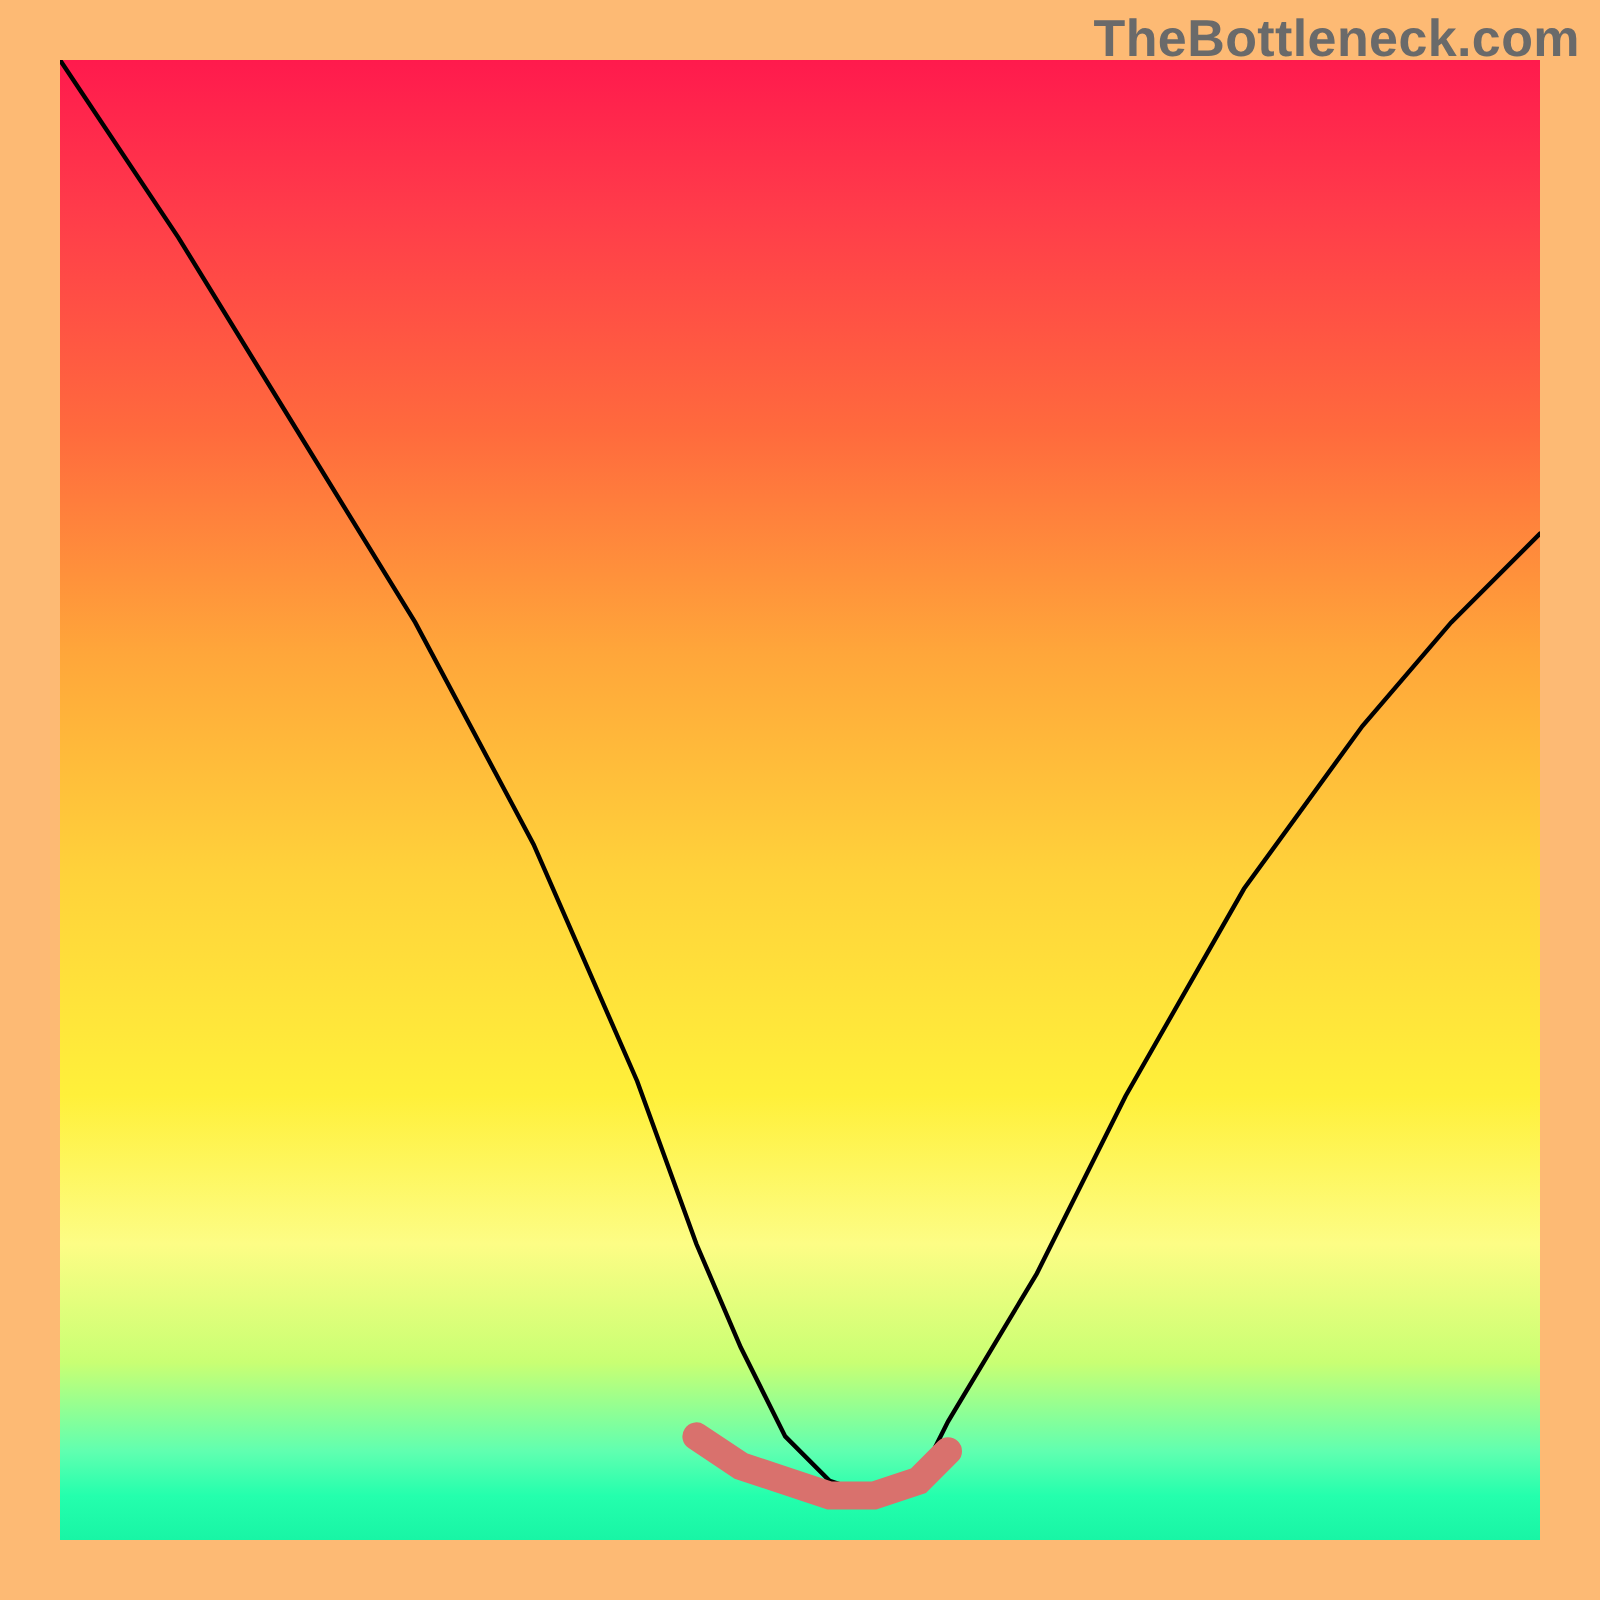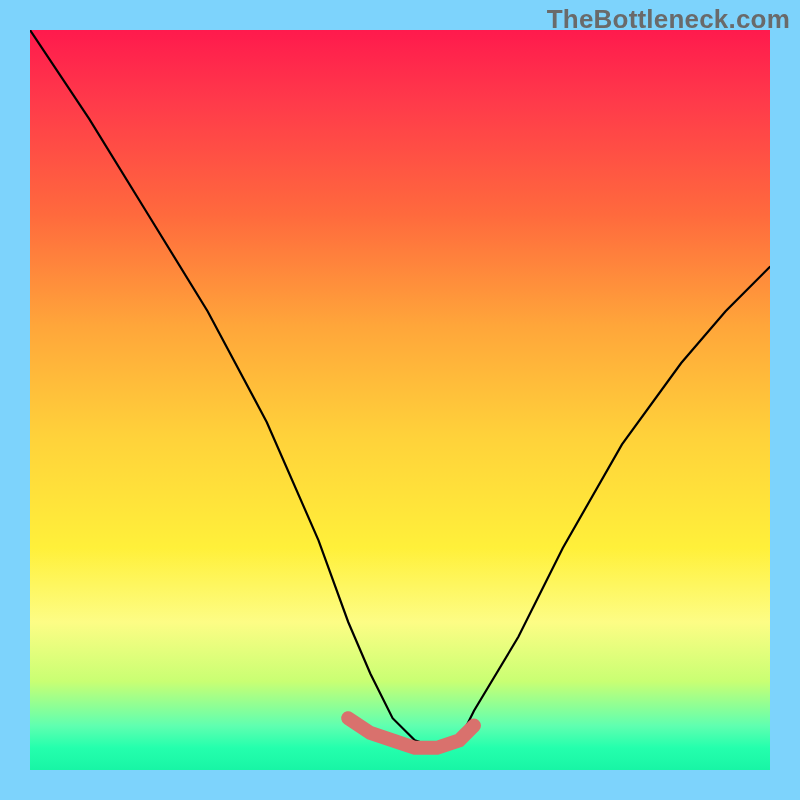--- a/index.html
+++ b/index.html
@@ -8,21 +8,21 @@
     width: 800px;
     height: 800px;
     background: #000;
     font-family: Arial, Helvetica, sans-serif;
     overflow: hidden;
   }
   .frame {
     position: relative;
     width: 800px;
     height: 800px;
-    background: #7dd3fc;
+    background: #fdba74;
   }
   .plot {
     position: absolute;
     left: 30px;
     top: 30px;
     width: 740px;
     height: 740px;
     background: linear-gradient(to bottom,
       #ff1a4d 0%,
       #ff3b4a 10%,

